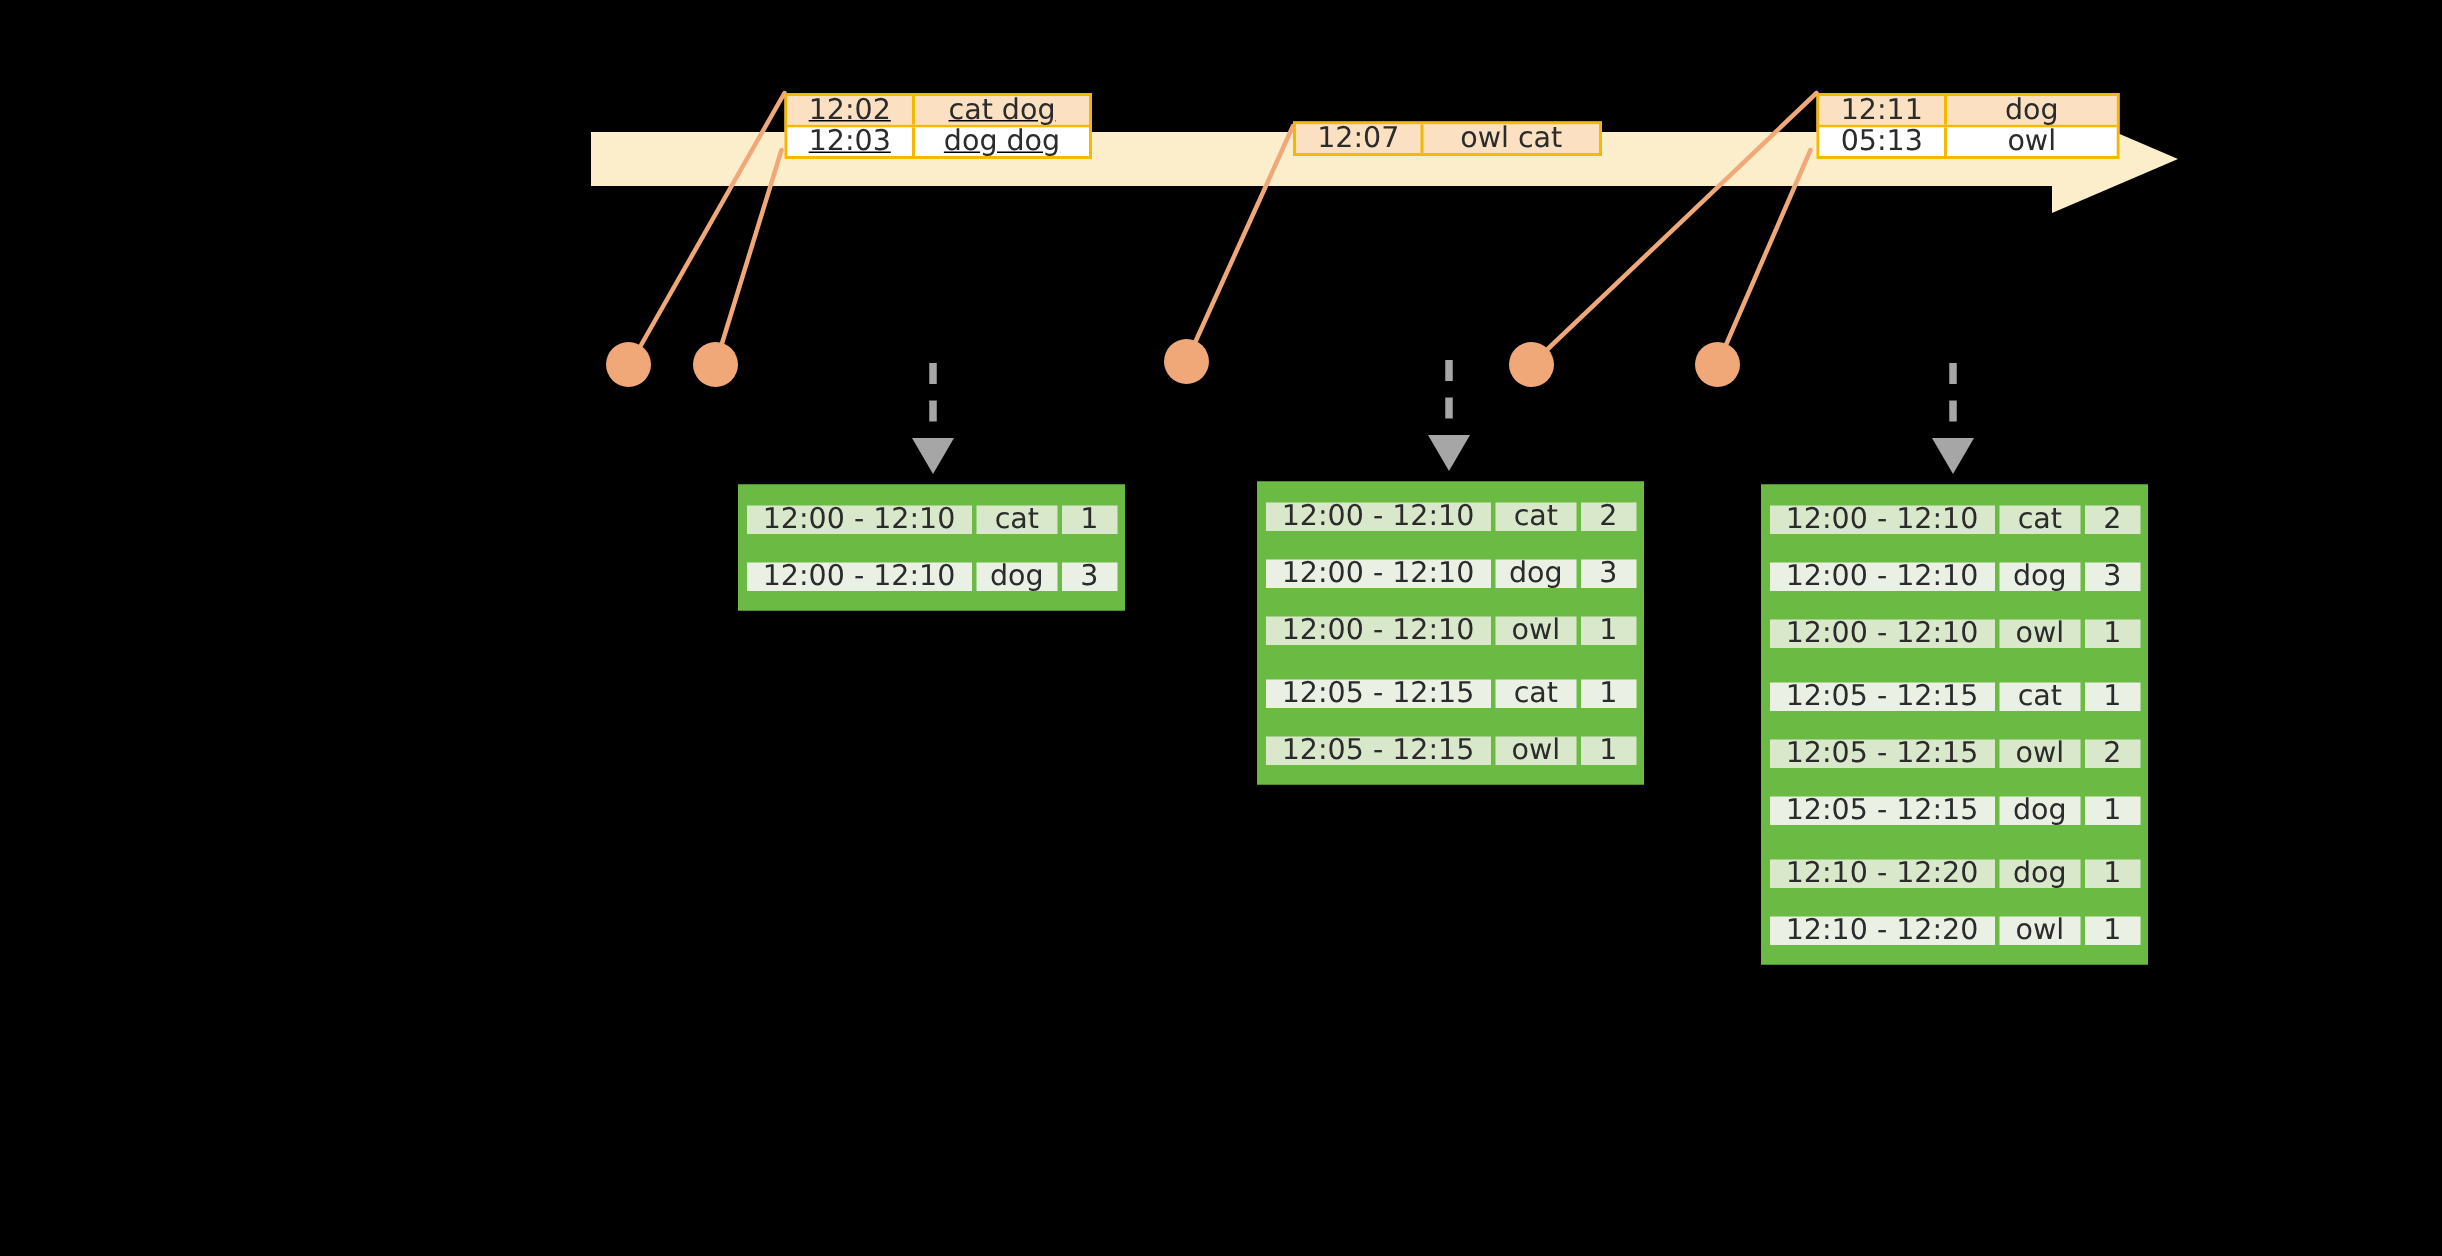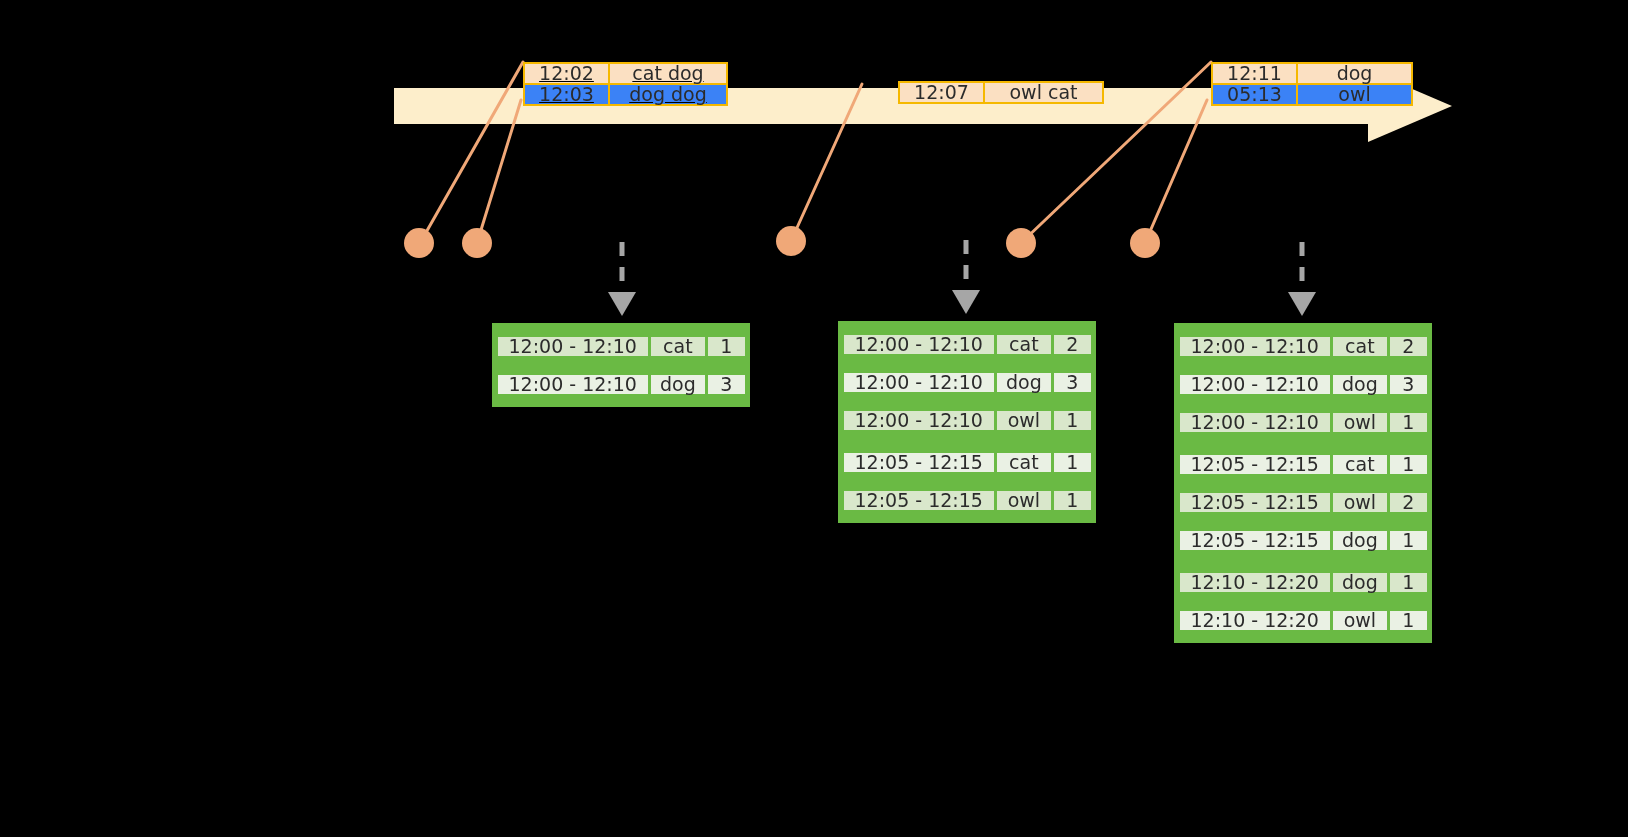--- a/index.html
+++ b/index.html
@@ -11,21 +11,21 @@
   
   .evt-box{position:absolute;border:2px solid #f5b800;box-sizing:border-box;
            background:#fdf0dd;}
   .evt-row{display:flex;align-items:stretch;}
   .evt-row + .evt-row{border-top:2px solid #f5b800;}
   .evt-time,.evt-words{display:flex;align-items:center;justify-content:center;
            font-size:19px;color:#2b2b2b;line-height:1;}
   .evt-time{width:83px;box-sizing:border-box;}
   .evt-words{flex:1;border-left:2px solid #f5b800;box-sizing:border-box;}
   .shade-dark{background:#fbe0c2;}
-  .shade-light{background:#3b82f6;}
+  .shade-light{background:#ffffff;}
 
   
   .gtable{position:absolute;border:4px solid #6aba44;box-sizing:border-box;
           background:#6aba44;}
   .grow{display:flex;align-items:center;}
   .gcell{display:flex;align-items:center;justify-content:center;
          font-size:19px;color:#2b2b2b;line-height:1;box-sizing:border-box;
          margin:1.5px;}
   .row-a .gcell{background:#d9e7cb;}
   .row-b .gcell{background:#eaf1e4;}
@@ -75,21 +75,21 @@
     <div class="evt-row">
       <div class="evt-time shade-dark">12:02</div>
       <div class="evt-words shade-dark">cat dog</div>
     </div>
     <div class="evt-row">
       <div class="evt-time shade-light">12:03</div>
       <div class="evt-words shade-light">dog dog</div>
     </div>
   </div>
 
-  <div class="evt-box" id="evt-box-2" style="left:862px;top:81px;width:206px;margin-left:36px;">
+  <div class="evt-box" id="evt-box-2" style="left:862px;top:81px;width:206px;">
     <div class="evt-row">
       <div class="evt-time shade-dark">12:07</div>
       <div class="evt-words shade-dark">owl cat</div>
     </div>
   </div>
 
   <div class="evt-box" id="evt-box-3" style="left:1211px;top:62px;width:202px;">
     <div class="evt-row">
       <div class="evt-time shade-dark">12:11</div>
       <div class="evt-words shade-dark">dog</div>

